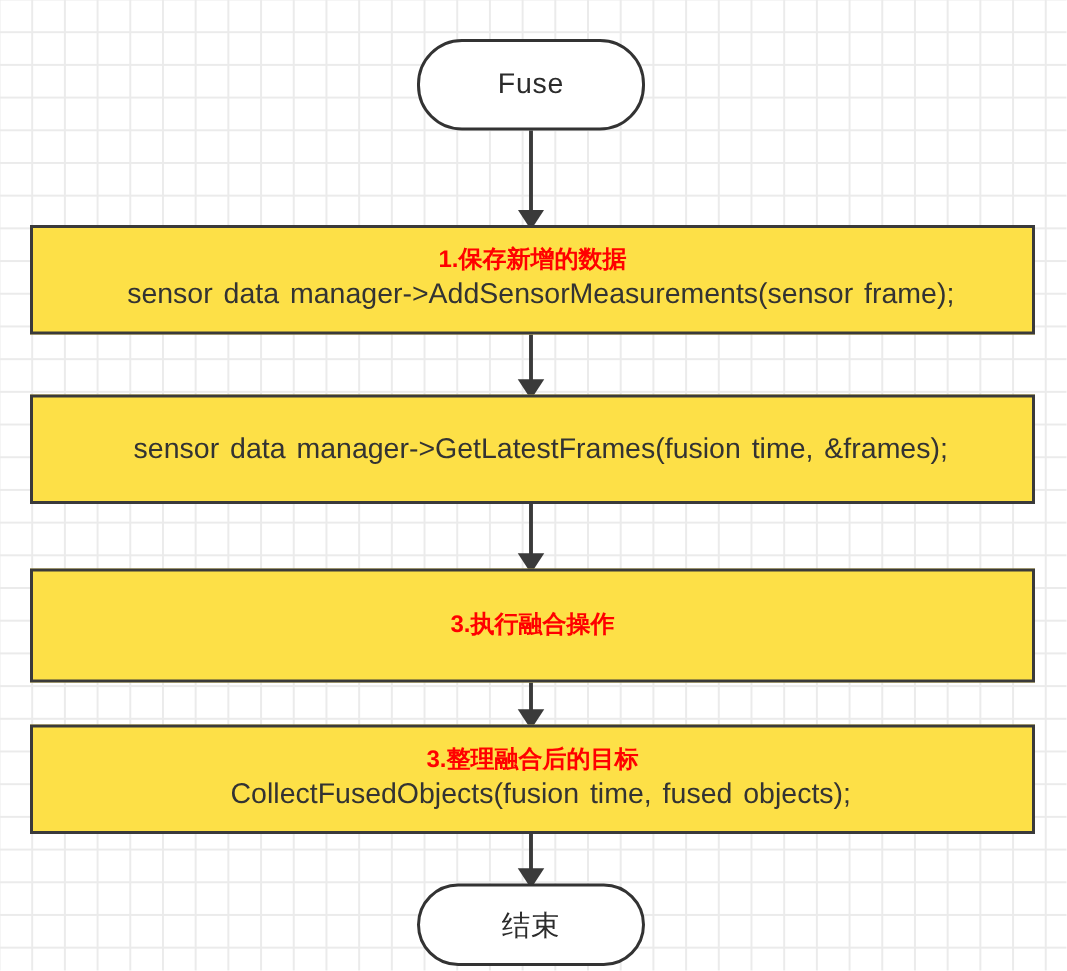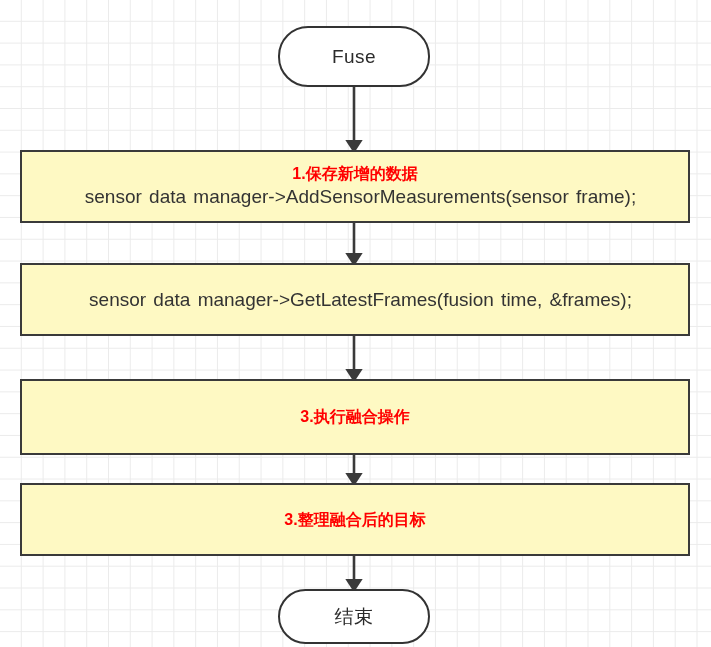--- a/index.html
+++ b/index.html
@@ -43,21 +43,21 @@
   #node-end   { left: 278px; top: 589px; width: 152px; height: 55px; }
   #node-end .terminal-label { font-size: 19px; }
 
   
   .process {
     position: absolute;
     box-sizing: border-box;
     left: 20px;
     width: 670px;
     border: 2.5px solid #3a3a3a;
-    background: #fef9c3;
+    background: #fde047;
     display: flex;
     flex-direction: column;
     align-items: center;
     justify-content: center;
     padding: 4px 6px;
   }
   #box-1 { top: 150px; height: 73px; }
   #box-2 { top: 263px; height: 73px; }
   #box-3 { top: 379px; height: 76px; }
   #box-4 { top: 483px; height: 73px; }
@@ -121,19 +121,20 @@
   <div class="process" id="box-2">
     <div class="proc-code">sensor data manager-&gt;GetLatestFrames(fusion time, &amp;frames);</div>
   </div>
 
   <div class="process" id="box-3">
     <div class="proc-title">3.执行融合操作</div>
   </div>
 
   <div class="process" id="box-4">
     <div class="proc-title">3.整理融合后的目标</div>
+    <div class="proc-code">CollectFusedObjects(fusion time, fused objects);</div>
   </div>
 
   <div class="terminal" id="node-end">
     <span class="terminal-label">结束</span>
   </div>
 
 </div>
 
 </body></html>

